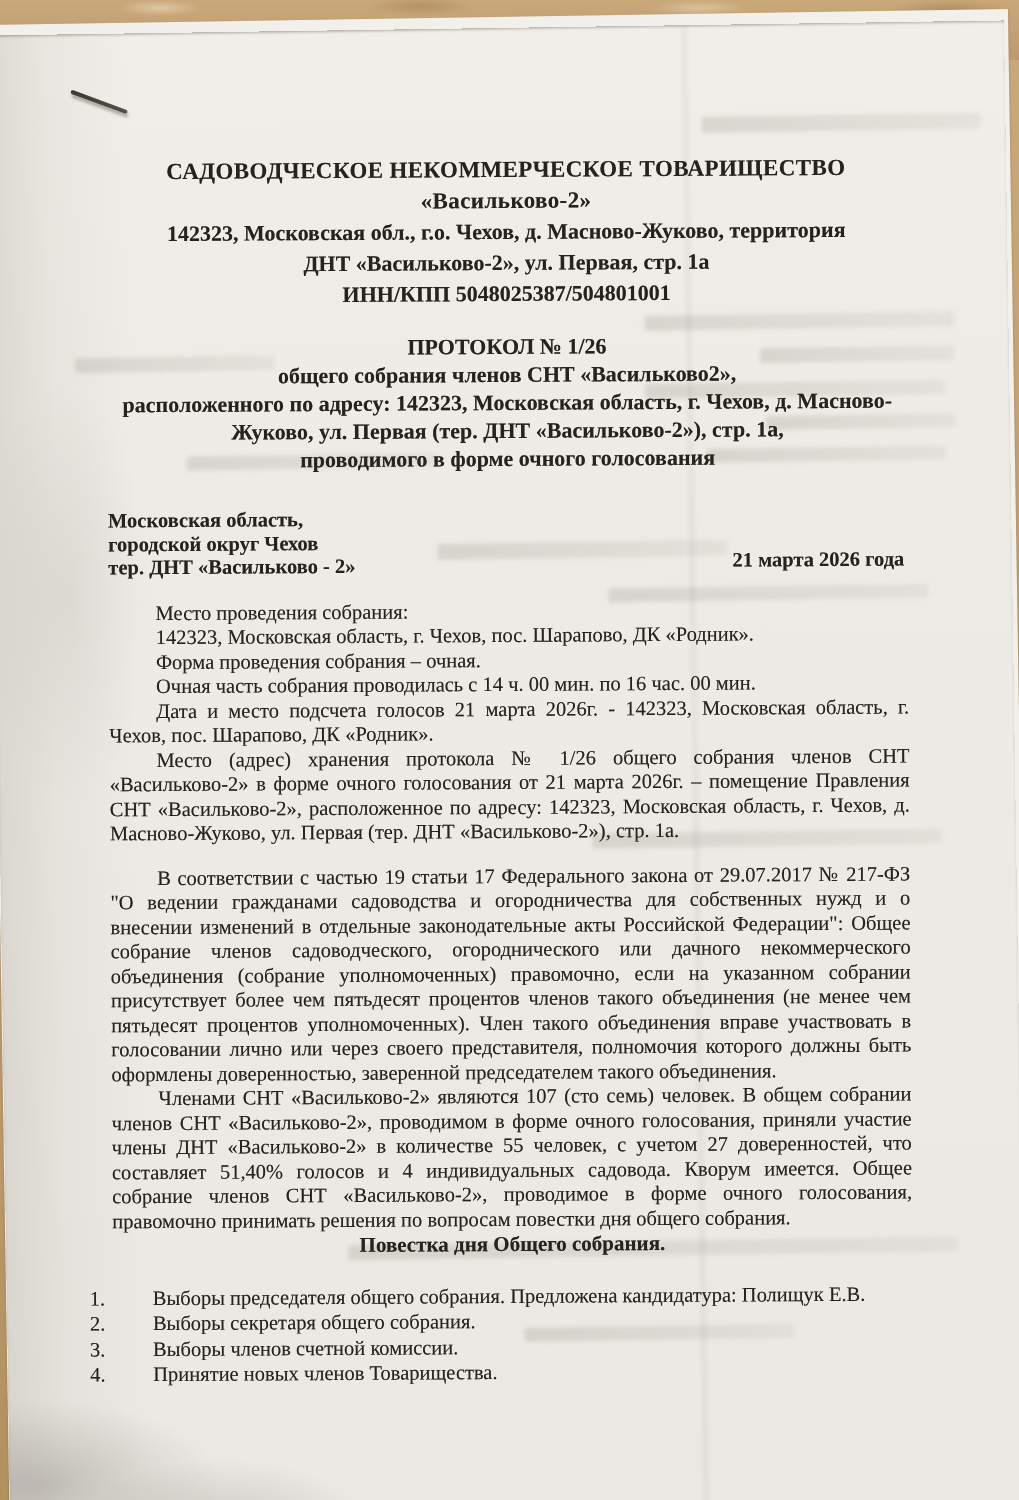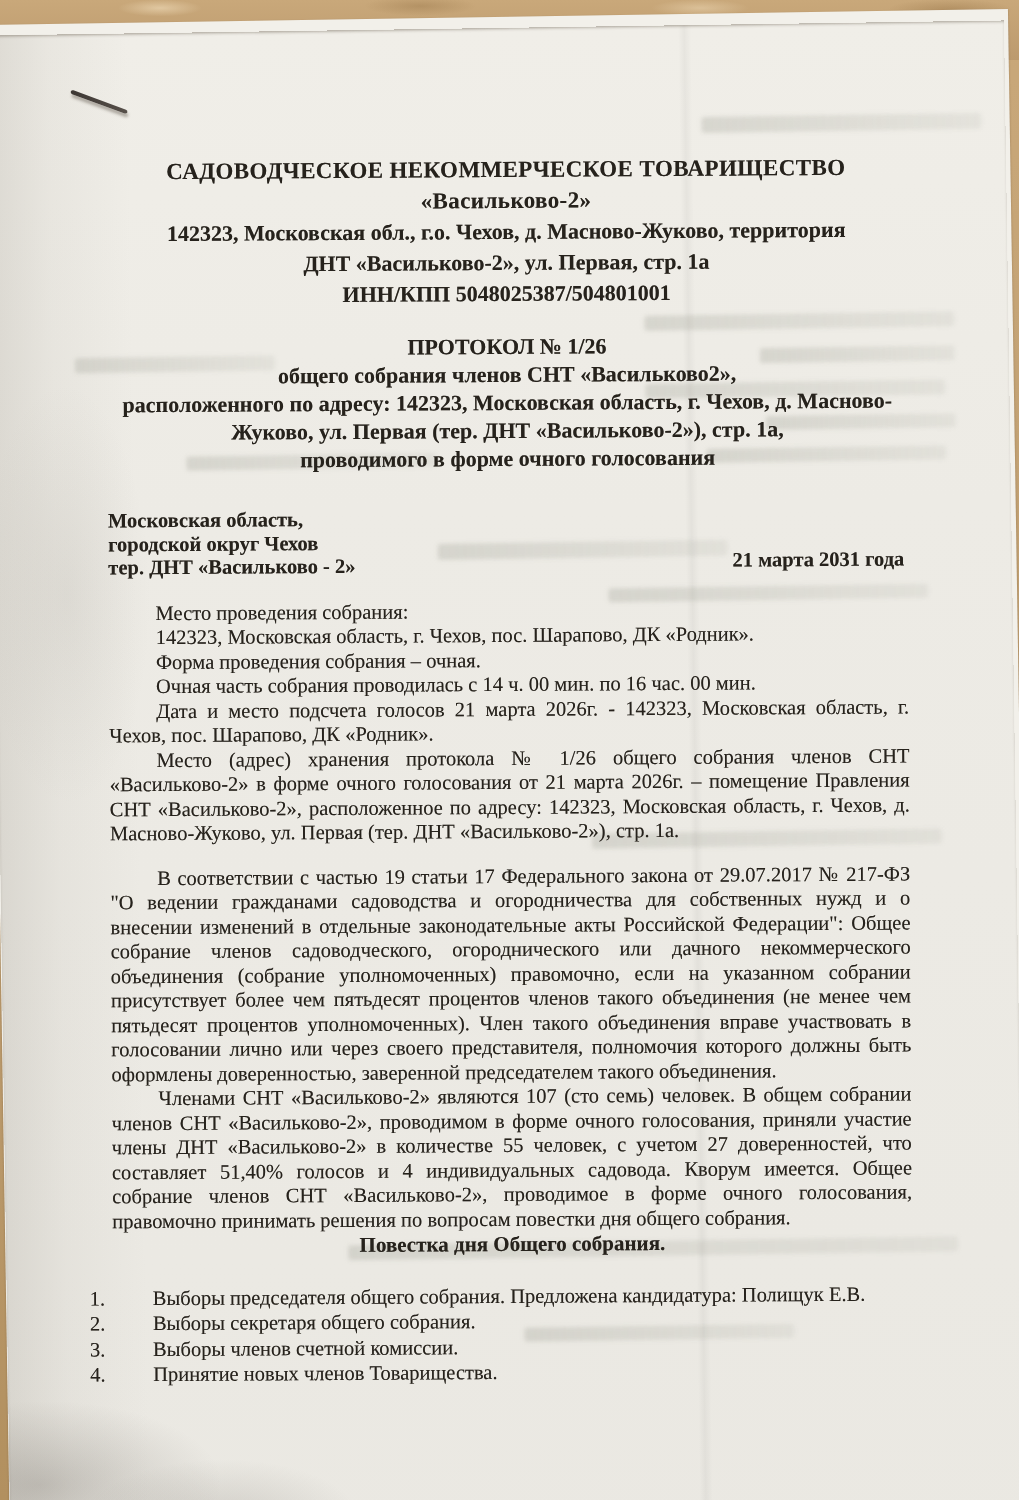--- a/index.html
+++ b/index.html
@@ -108,21 +108,21 @@
         <div>общего собрания членов СНТ «Васильково2»,</div>
         <div>расположенного по адресу: 142323, Московская область, г. Чехов, д. Масново-</div>
         <div>Жуково, ул. Первая (тер. ДНТ «Васильково-2»), стр. 1а,</div>
         <div>проводимого в форме очного голосования</div>
       </div>
 
       <div class="place-date">
         <div>Московская область,</div>
         <div>городской округ Чехов</div>
         <div>тер. ДНТ «Васильково - 2»</div>
-        <div class="date">21 марта 2031 года</div>
+        <div class="date">21 марта 2026 года</div>
       </div>
 
       <div class="details">
         <p class="detail">Место проведения собрания:</p>
         <p class="detail">142323, Московская область, г. Чехов, пос. Шарапово, ДК «Родник».</p>
         <p class="detail">Форма проведения собрания – очная.</p>
         <p class="detail">Очная часть собрания проводилась с 14 ч. 00 мин. по 16 час. 00 мин.</p>
         <p class="para">Дата и место подсчета голосов 21 марта 2026г. - 142323, Московская область, г. Чехов, пос. Шарапово, ДК «Родник».</p>
         <p class="para">Место (адрес) хранения протокола № 1/26 общего собрания членов СНТ «Васильково-2» в форме очного голосования от 21 марта 2026г. – помещение Правления СНТ «Васильково-2», расположенное по адресу: 142323, Московская область, г. Чехов, д. Масново-Жуково, ул. Первая (тер. ДНТ «Васильково-2»), стр. 1а.</p>
       </div>

